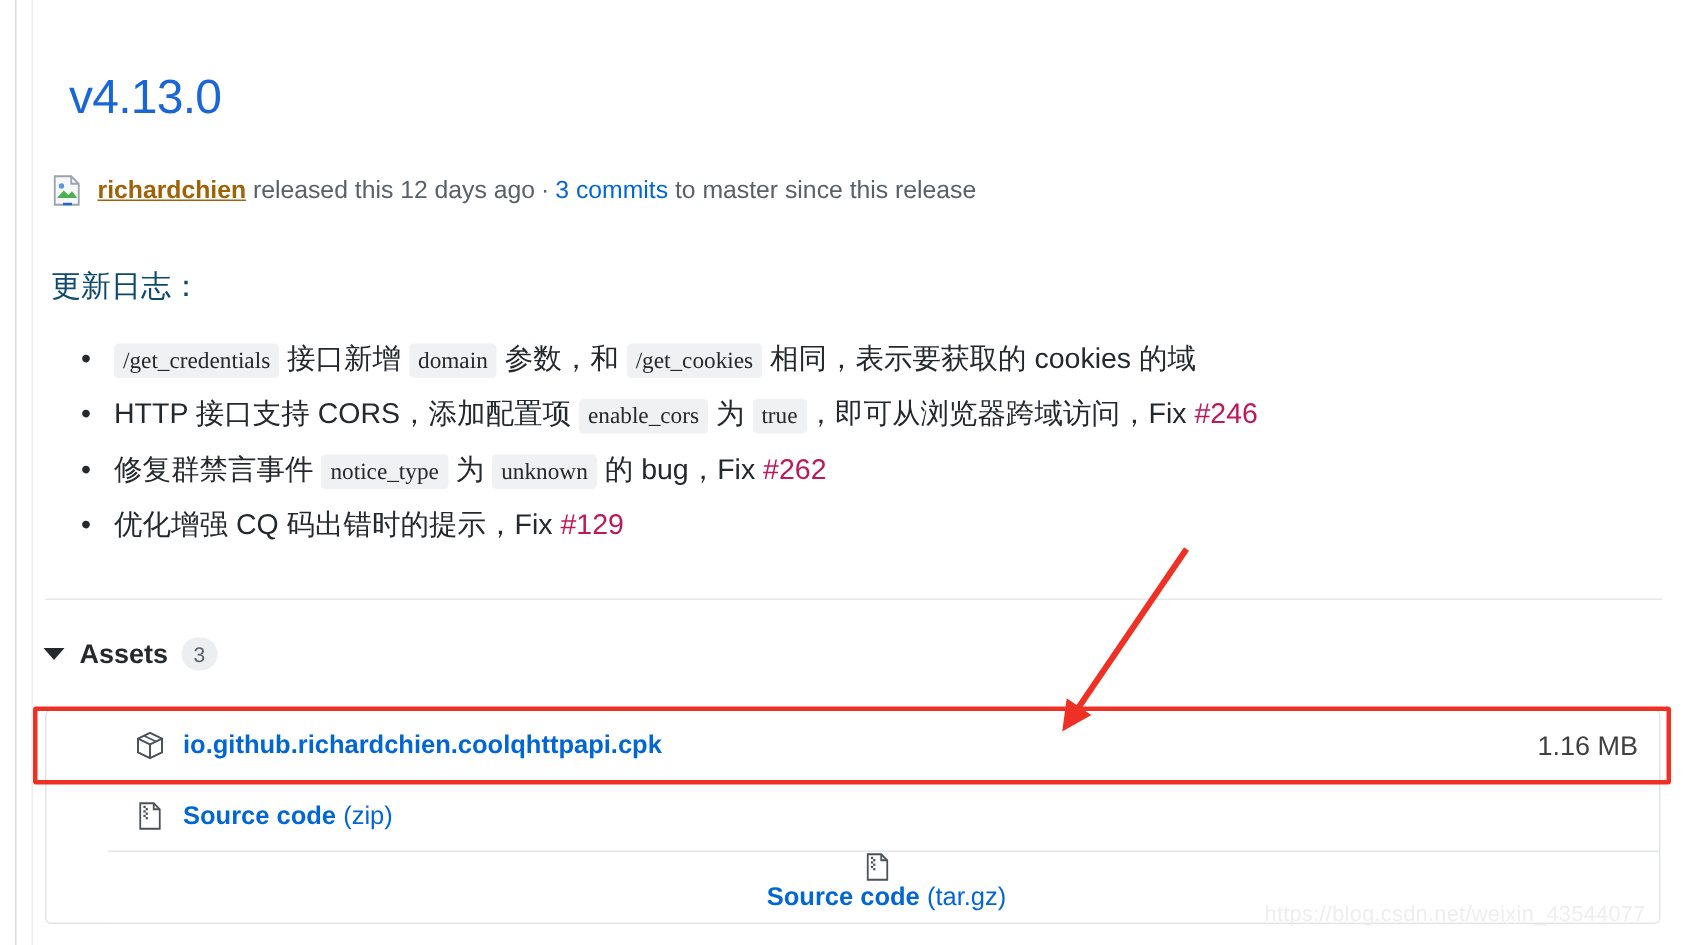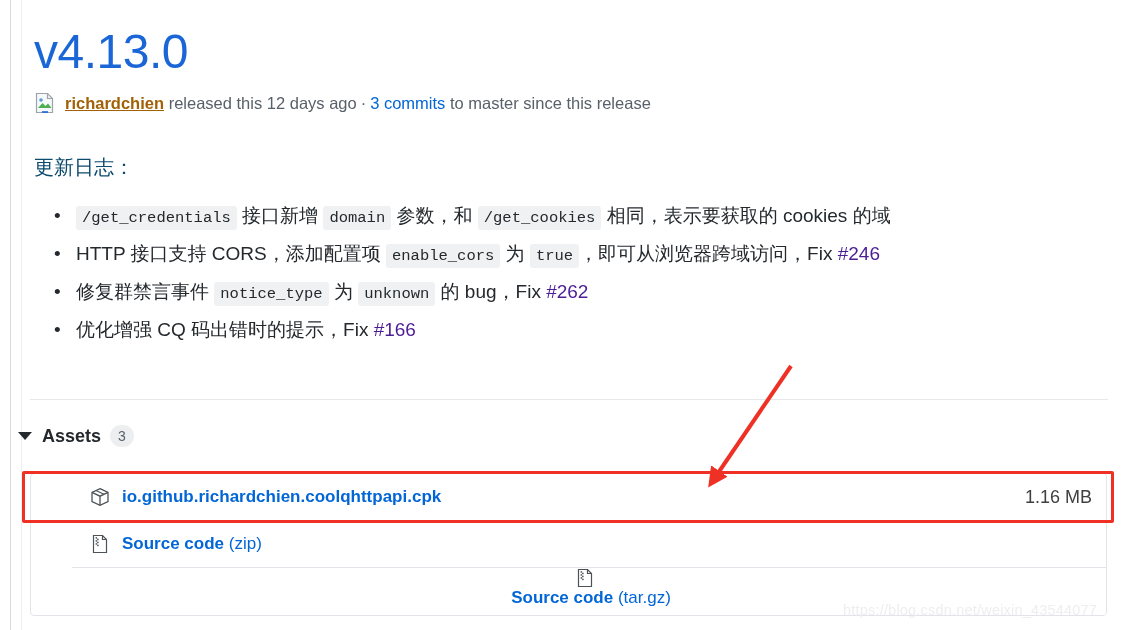--- a/index.html
+++ b/index.html
@@ -24,22 +24,22 @@
     position: absolute; left: 21px; top: 0; width: 1px; height: 630px;
     background: #eceef0;
   }
   .content {
     position: absolute; left: 22px; top: 0; width: 1078px; height: 630px;
     padding: 0 0 0 8px;
   }
 
   
   .release-title {
-    margin: 0; padding: 26px 0 0 4px;
-    font-size: 48px; line-height: 52px;
+    margin: 12px; padding: 26px 0 0 4px;
+    font-size: 32px; line-height: 52px;
     font-weight: 400;
     color: #1a66d6;
     letter-spacing: -0.5px;
   }
   .meta-row {
     display: flex; align-items: center;
     padding: 14px 0 0 4px;
     font-size: 16.5px; line-height: 22px;
     color: #586069;
   }
@@ -68,37 +68,37 @@
     line-height: 36px;
     color: #24292e;
     white-space: nowrap;
   }
   ul.changelog li::before {
     content: "\2022";
     position: absolute; left: -22px; top: 0;
     font-size: 19px; color: #24292e;
   }
   code.inline {
-    font-family: Liberation Mono, monospace;
+    font-family: Liberation Serif, serif;
     font-size: 15.5px;
     background: #f0f1f3;
     border-radius: 3px;
     padding: 3px 6px;
     color: #24292e;
   }
-  a.issue { color: #4c1d95; text-decoration: none; }
+  a.issue { color: #be185d; text-decoration: none; }
 
   .divider {
     position: absolute; left: 30px; top: 399px;
     width: 1078px; height: 1px; background: #e6e8ea;
   }
 
   
   .assets-head {
-    position: absolute; left: 18px; top: 425px;
+    position: absolute; left: 29px; top: 425px;
     display: flex; align-items: center;
     font-size: 18px; color: #24292e;
   }
   .caret {
     width: 0; height: 0;
     border-left: 7px solid transparent;
     border-right: 7px solid transparent;
     border-top: 8px solid #24292e;
     margin-right: 10px;
   }
@@ -194,21 +194,21 @@
       <span class="meta-text">&nbsp;</span>
       <span class="meta-text">to master since this release</span>
     </div>
 
     <h2 class="body-heading">更新日志：</h2>
 
     <ul class="changelog" id="changelog-list">
         <li><code class="inline">/get_credentials</code><span> 接口新增 </span><code class="inline">domain</code><span> 参数，和 </span><code class="inline">/get_cookies</code><span> 相同，表示要获取的 cookies 的域</span></li>
         <li><span>HTTP 接口支持 CORS，添加配置项 </span><code class="inline">enable_cors</code><span> 为 </span><code class="inline">true</code><span>，即可从浏览器跨域访问，Fix </span><a class="issue" href="#">#246</a></li>
         <li><span>修复群禁言事件 </span><code class="inline">notice_type</code><span> 为 </span><code class="inline">unknown</code><span> 的 bug，Fix </span><a class="issue" href="#">#262</a></li>
-        <li><span>优化增强 CQ 码出错时的提示，Fix </span><a class="issue" href="#">#166</a></li>
+        <li><span>优化增强 CQ 码出错时的提示，Fix </span><a class="issue" href="#">#129</a></li>
       </ul>
 
   </div>
 
   <div class="divider"></div>
 
   <div class="assets-head">
     <span class="caret"></span>
     <span class="assets-label">Assets</span>
     <span class="assets-count">3</span>

